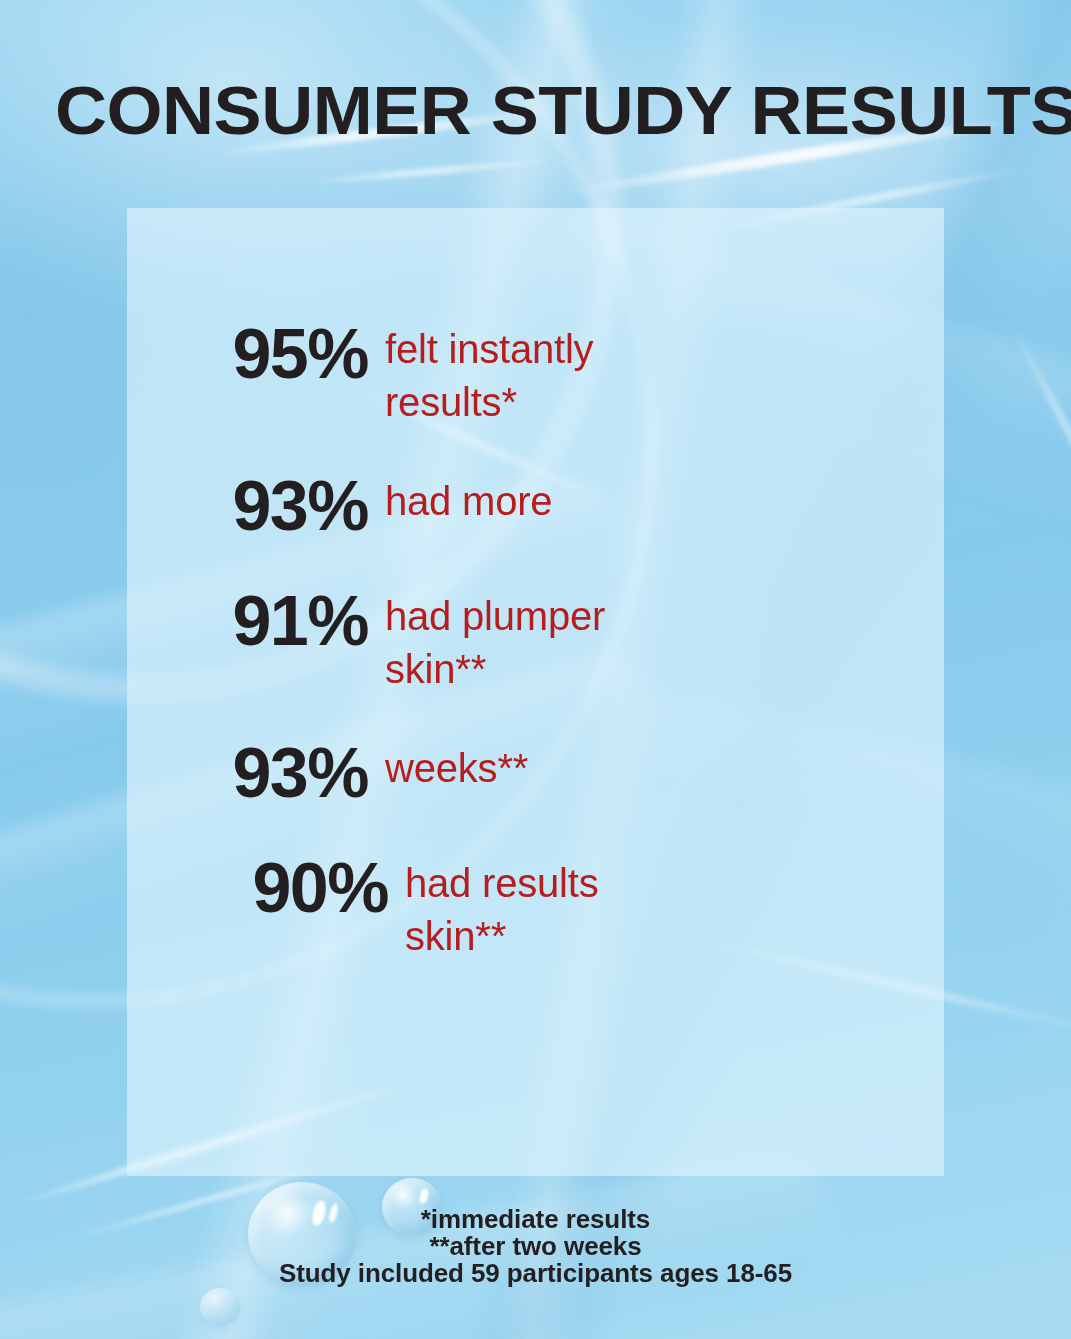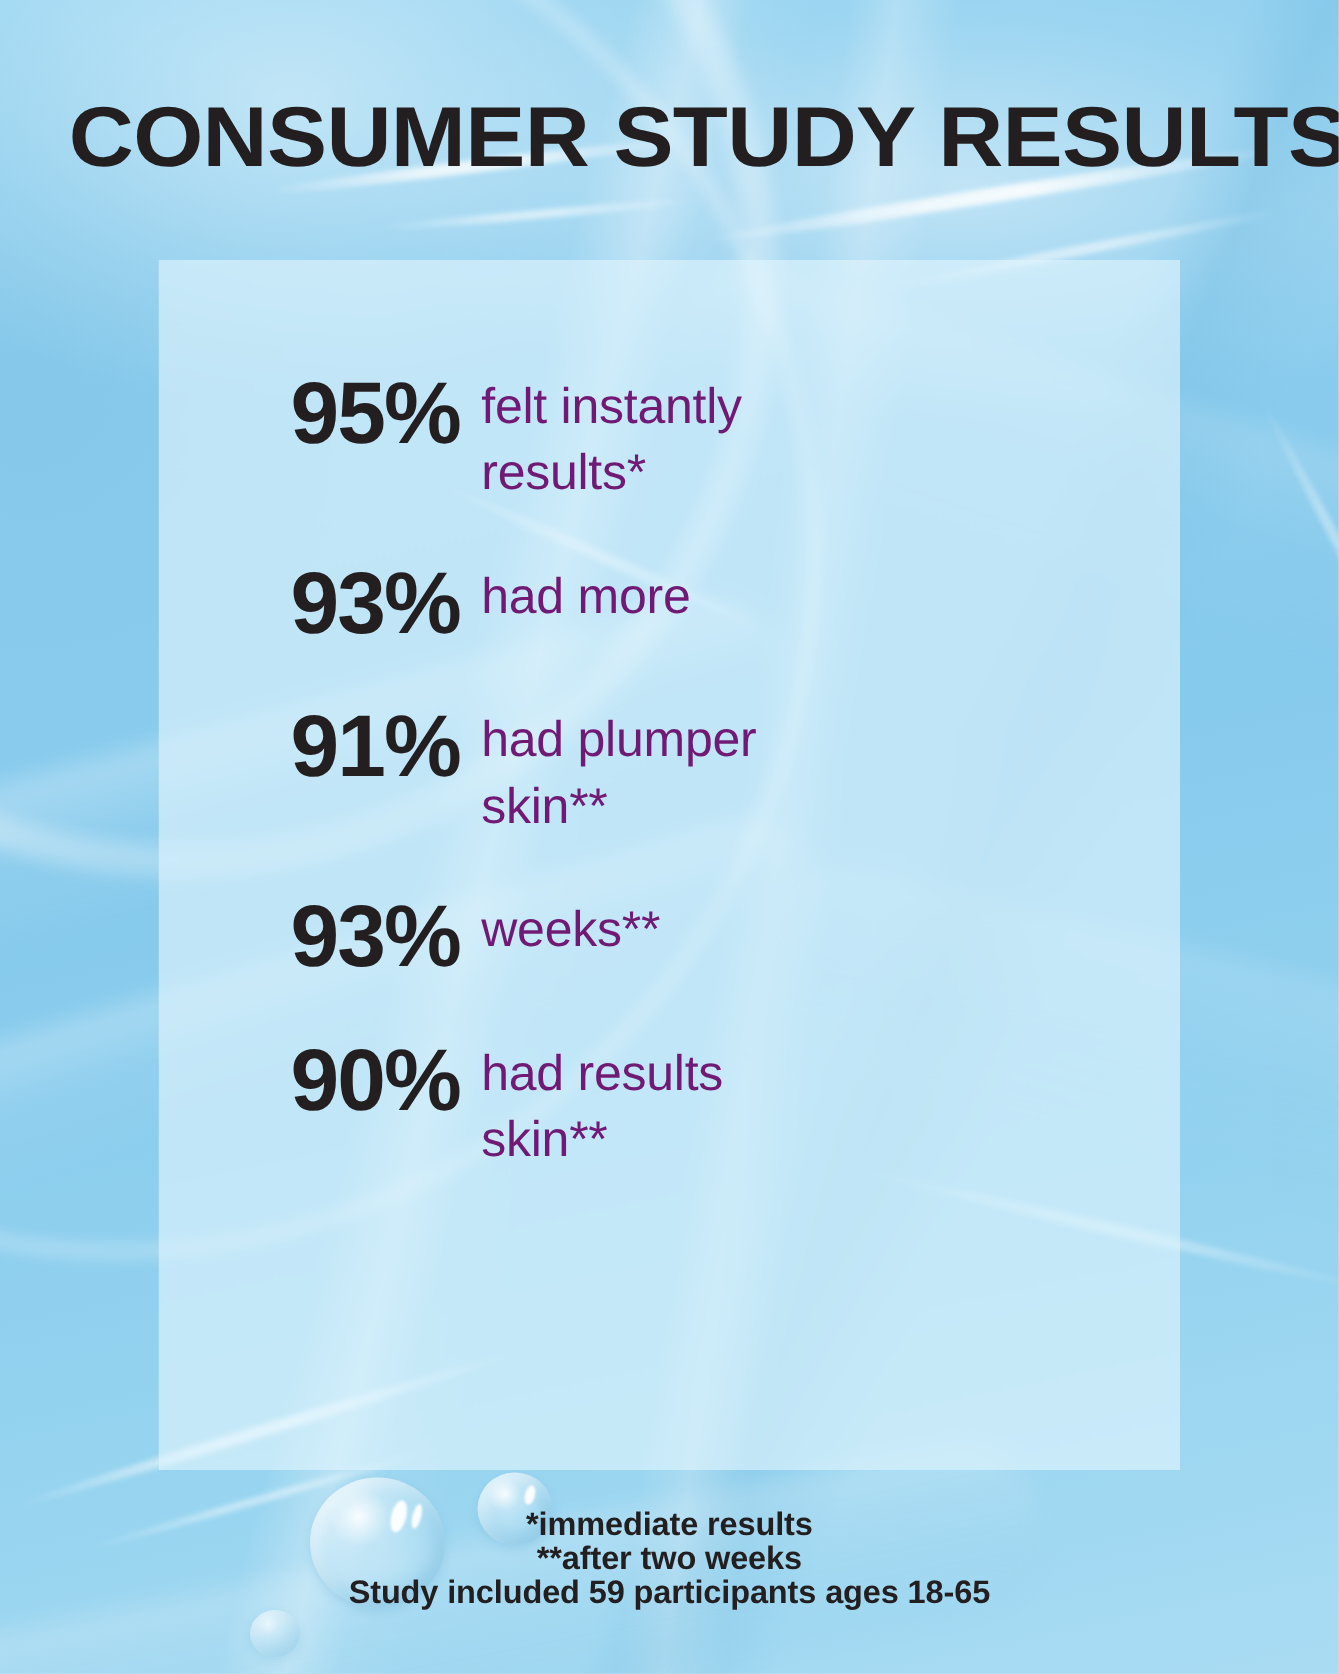--- a/index.html
+++ b/index.html
@@ -134,45 +134,45 @@
     backdrop-filter: blur(1px);
   }
 
   
   .stats {
     position: absolute;
     left: 127px;
     top: 208px;
     width: 817px;
     height: 968px;
-    padding: 84px 0 0 0;
+    padding: 108px 0 0 0;
     box-sizing: border-box;
   }
   .stat-row {
     display: flex;
     align-items: flex-start;
     margin-bottom: 39px;
   }
-  .stat-row:last-child { margin-bottom: 0; }
+  .stat-row:last-child { margin-bottom: 0; margin-left: 20px; }
 
   .stat-value {
     width: 258px;
     flex: 0 0 258px;
     text-align: right;
     padding-right: 17px;
     box-sizing: border-box;
     color: #231f20;
     font-weight: 700;
     font-size: 70px;
     line-height: 76px;
     letter-spacing: -1.5px;
   }
   .stat-label {
     flex: 1 1 auto;
-    color: #701a75;
+    color: #b91c1c;
     font-weight: 400;
     font-size: 40px;
     line-height: 53px;
     letter-spacing: -0.2px;
     padding-top: 7px;
     max-width: 370px;
   }
 
   
   .footnotes {

